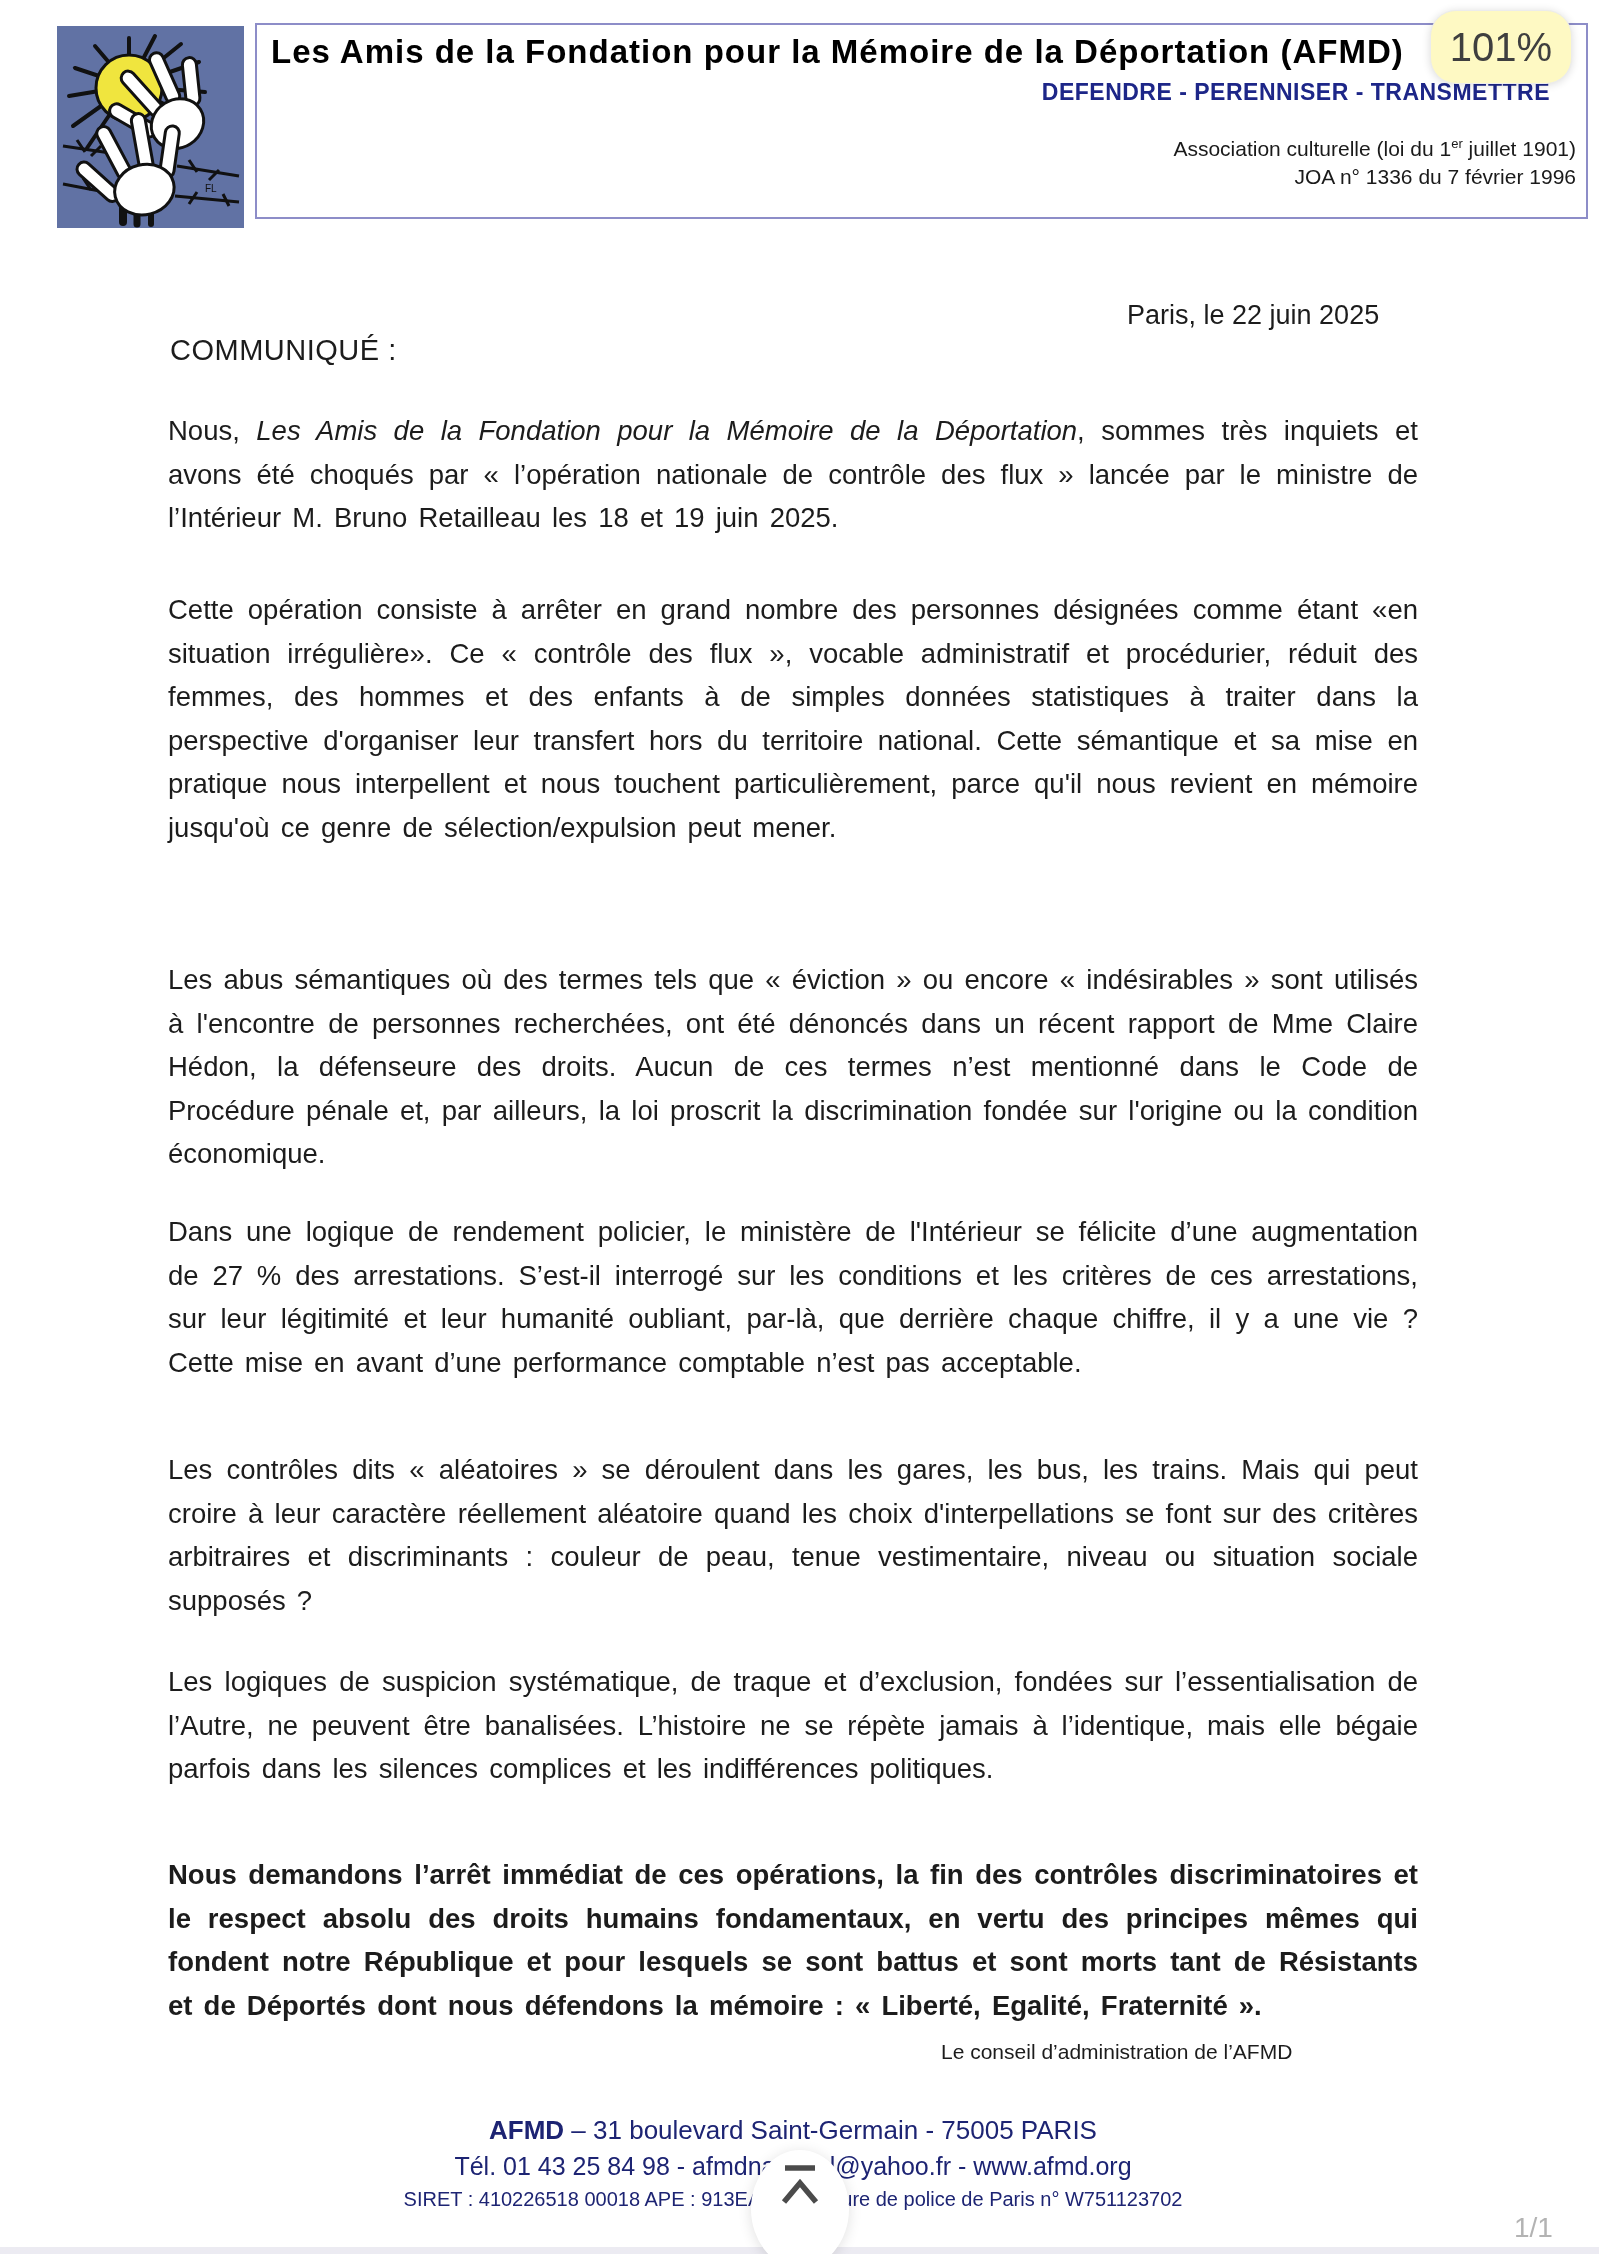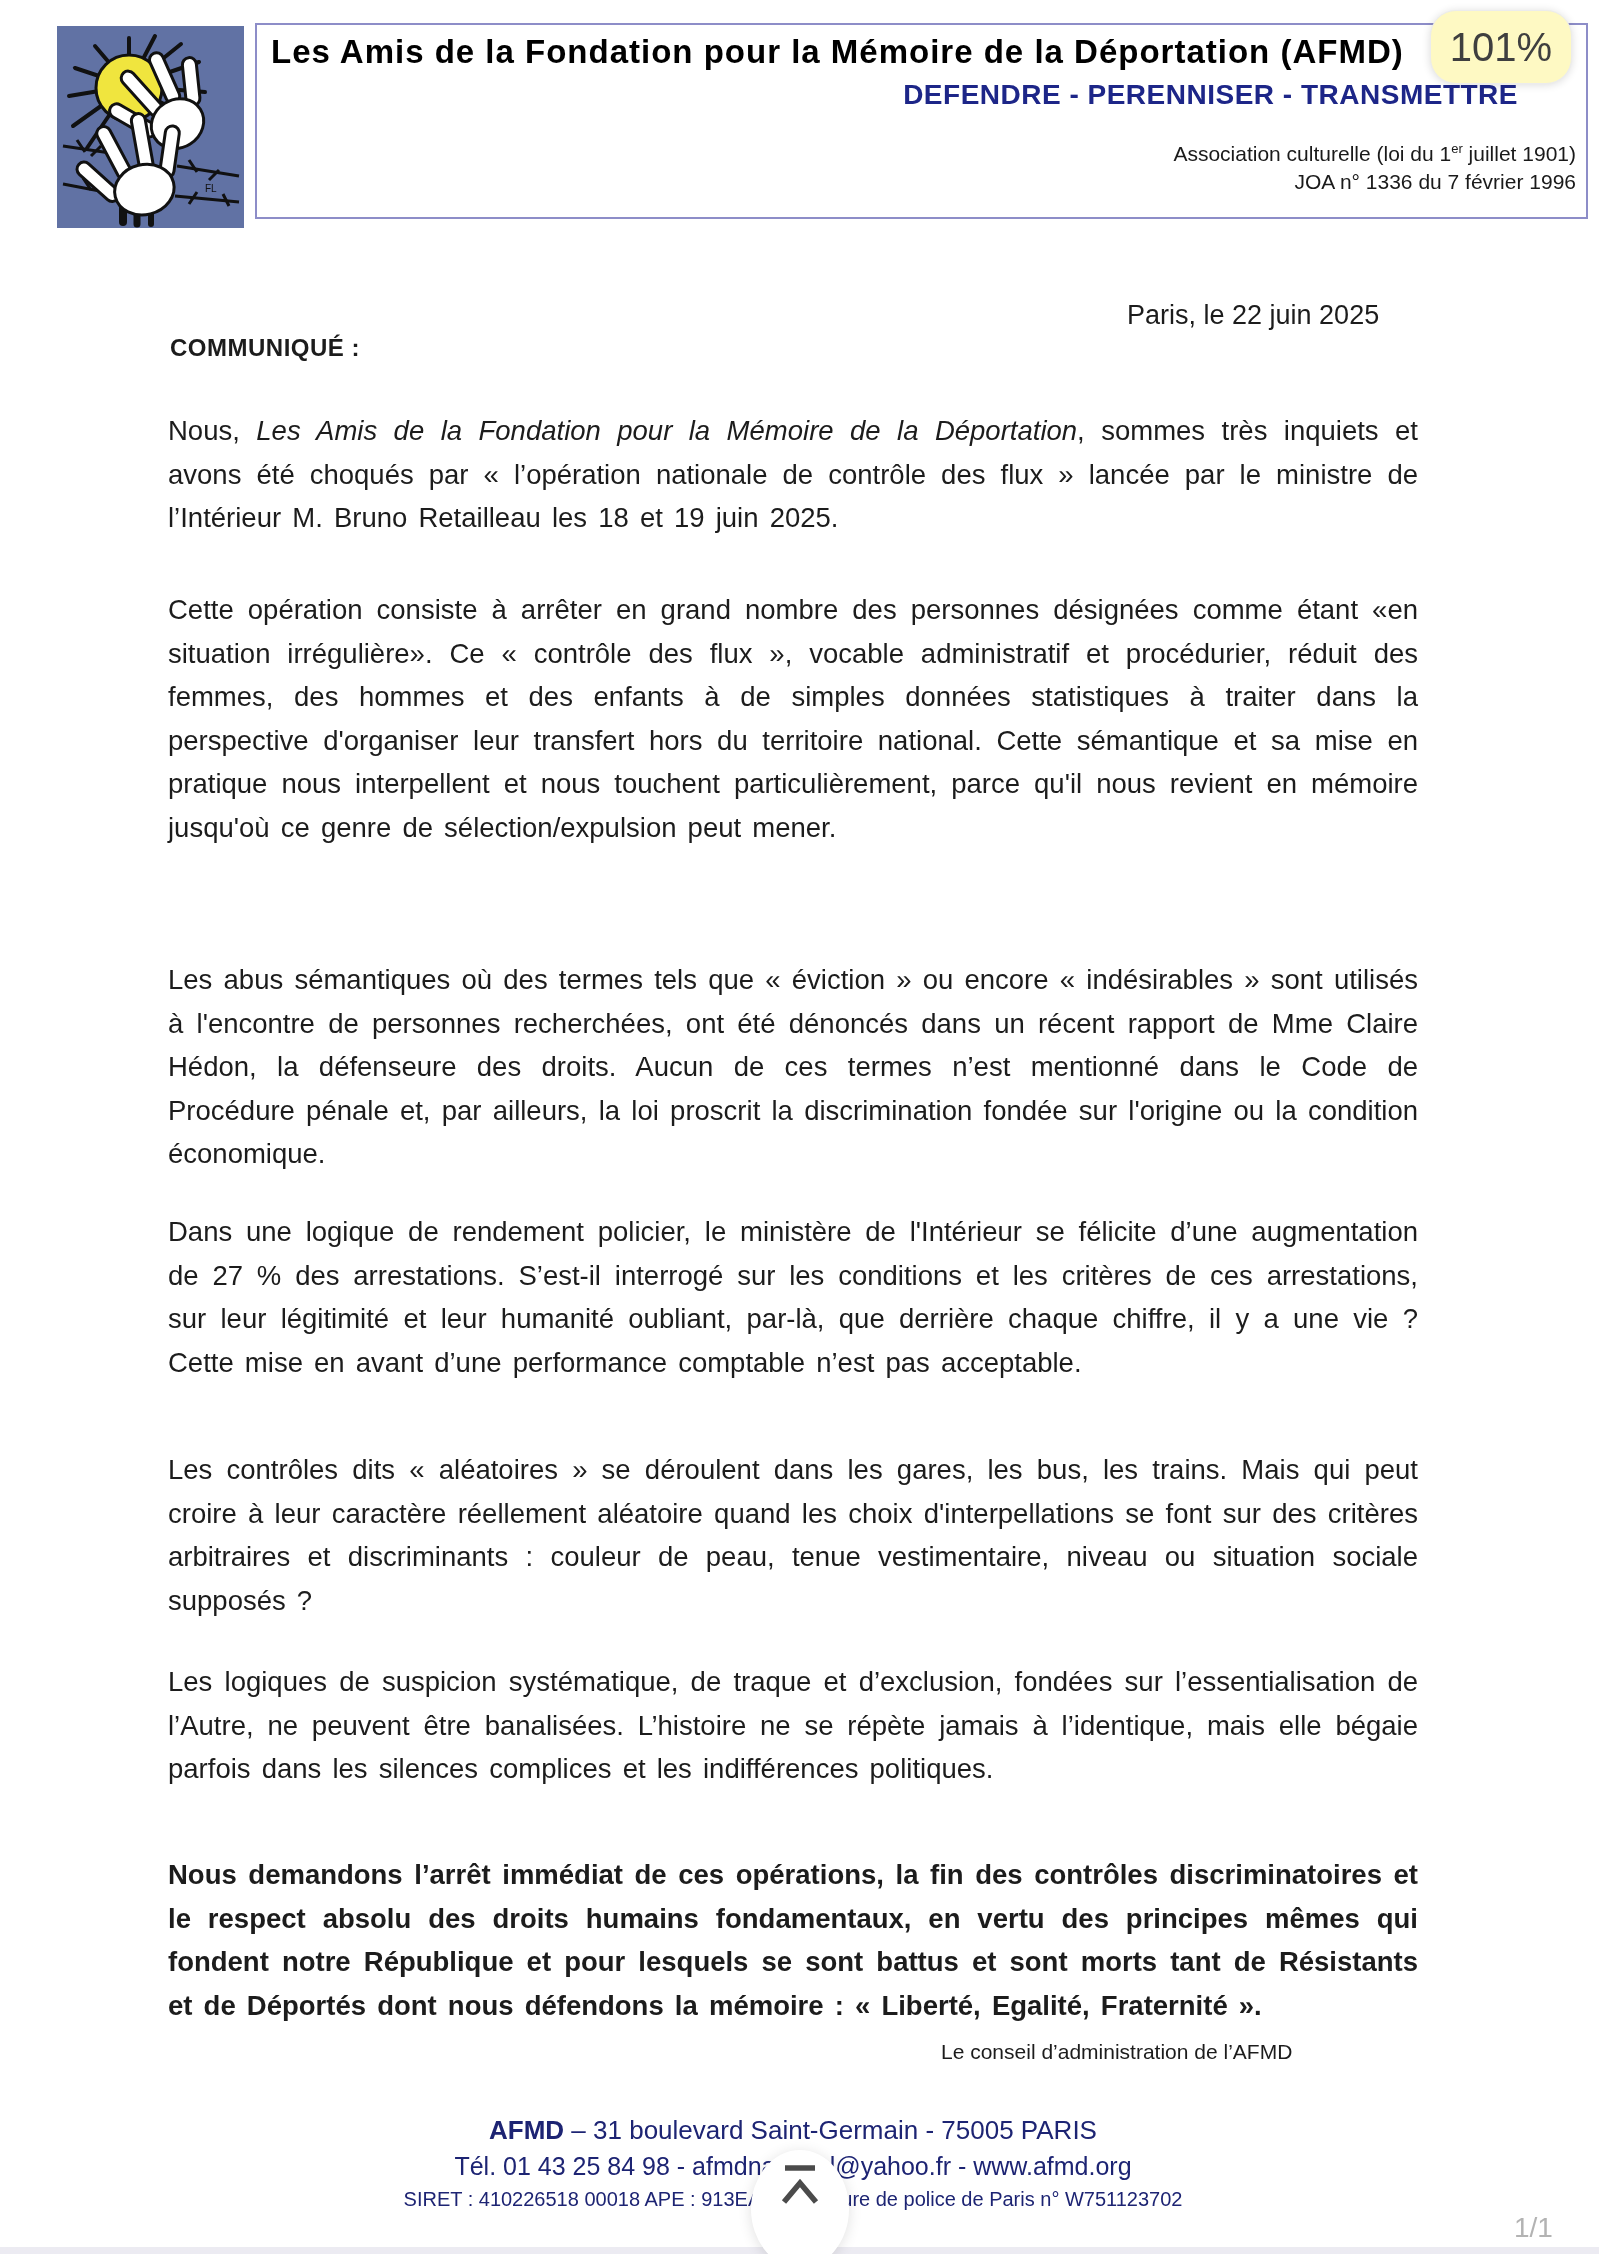--- a/index.html
+++ b/index.html
@@ -18,33 +18,33 @@
   .header-box{
     position:absolute;left:255px;top:23px;width:1333px;height:196px;
     border:2px solid #8d8dc8;box-sizing:border-box;background:#ffffff;
   }
   .org-title{
     margin:8px 0 0 14px;
     font-size:33px;font-weight:bold;color:#000000;letter-spacing:1px;
     white-space:nowrap;overflow:hidden;
   }
   .org-motto{
-    margin:8px 68px 0 0;
+    margin:8px 36px 0 0;
     text-align:right;
-    font-size:28px;font-weight:bold;color:#1d2688;letter-spacing:0.5px;
+    font-size:23px;font-weight:bold;color:#1d2688;letter-spacing:0.5px;
     white-space:nowrap;
   }
   .org-assoc{
     margin:24px 10px 0 4px;text-align:right;
     font-size:21px;color:#1a1a1a;line-height:28px;
   }
   .sup{font-size:0.62em;vertical-align:super;}
   
   .dateline{position:absolute;left:1127px;top:300px;font-size:27px;}
-  .doc-heading{position:absolute;left:170px;top:334px;font-size:24px;font-weight:bold;letter-spacing:0.5px;}
+  .doc-heading{position:absolute;left:170px;top:334px;font-size:29px;font-weight:normal;letter-spacing:0.5px;}
   .doc-body{position:absolute;left:168px;top:0;width:1250px;height:1616px;}
   .doc-body p{
     position:absolute;left:0;width:1250px;margin:0;
     font-size:27.5px;line-height:43.5px;word-spacing:3.5px;
     text-align:justify;color:#1c1c1c;
   }
   .p1{top:409px;} .p2{top:588px;} .p3{top:958px;} .p4{top:1210px;}
   .p5{top:1448px;} .p6{top:1660px;} .p7{top:1853px;font-weight:bold;}
   .signature{position:absolute;left:941px;top:2040px;font-size:21px;color:#1c1c1c;}
   

